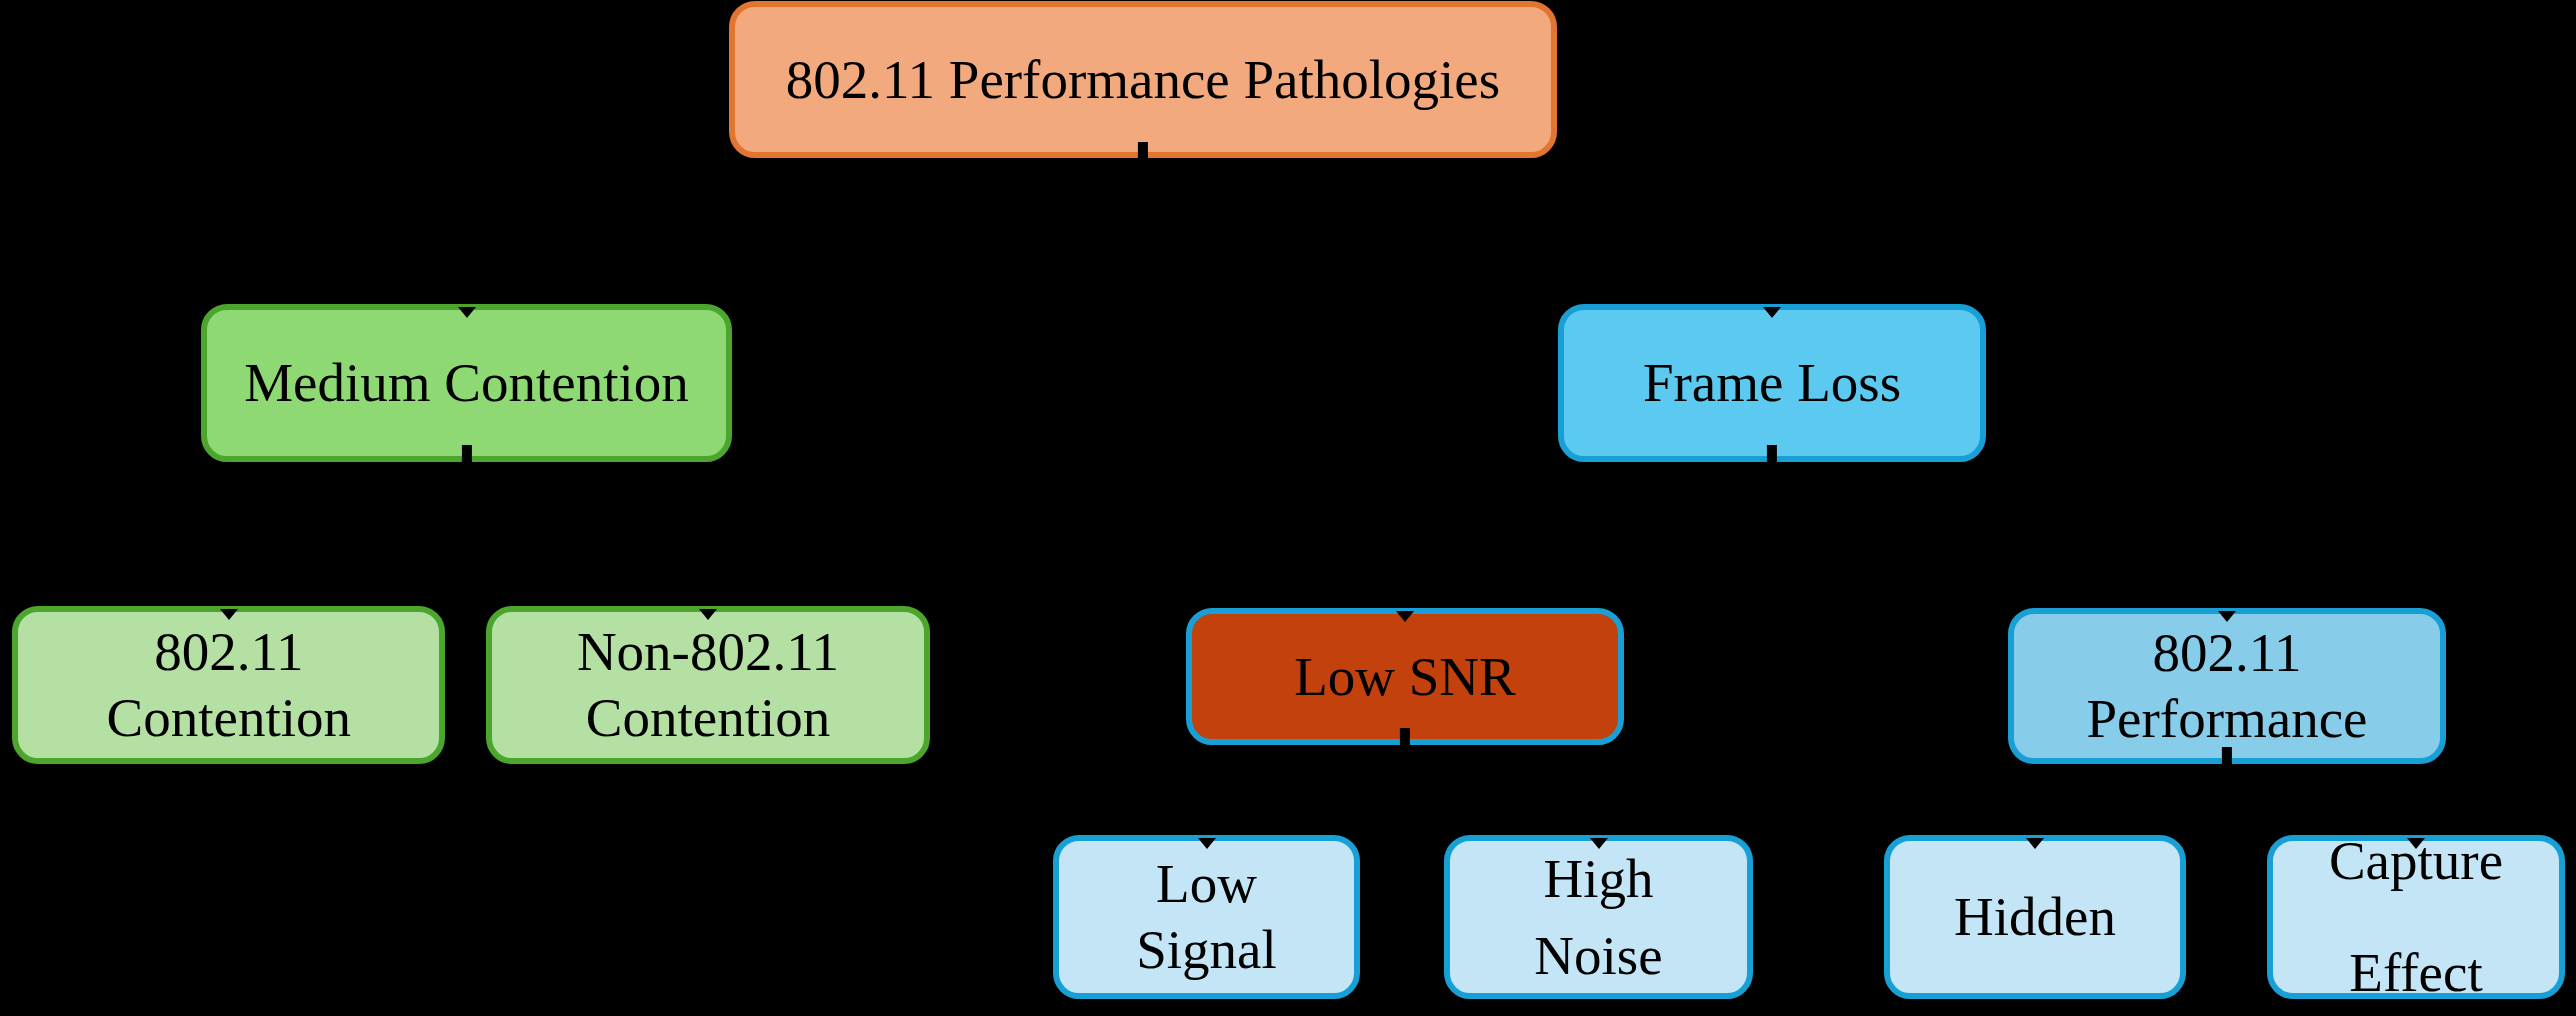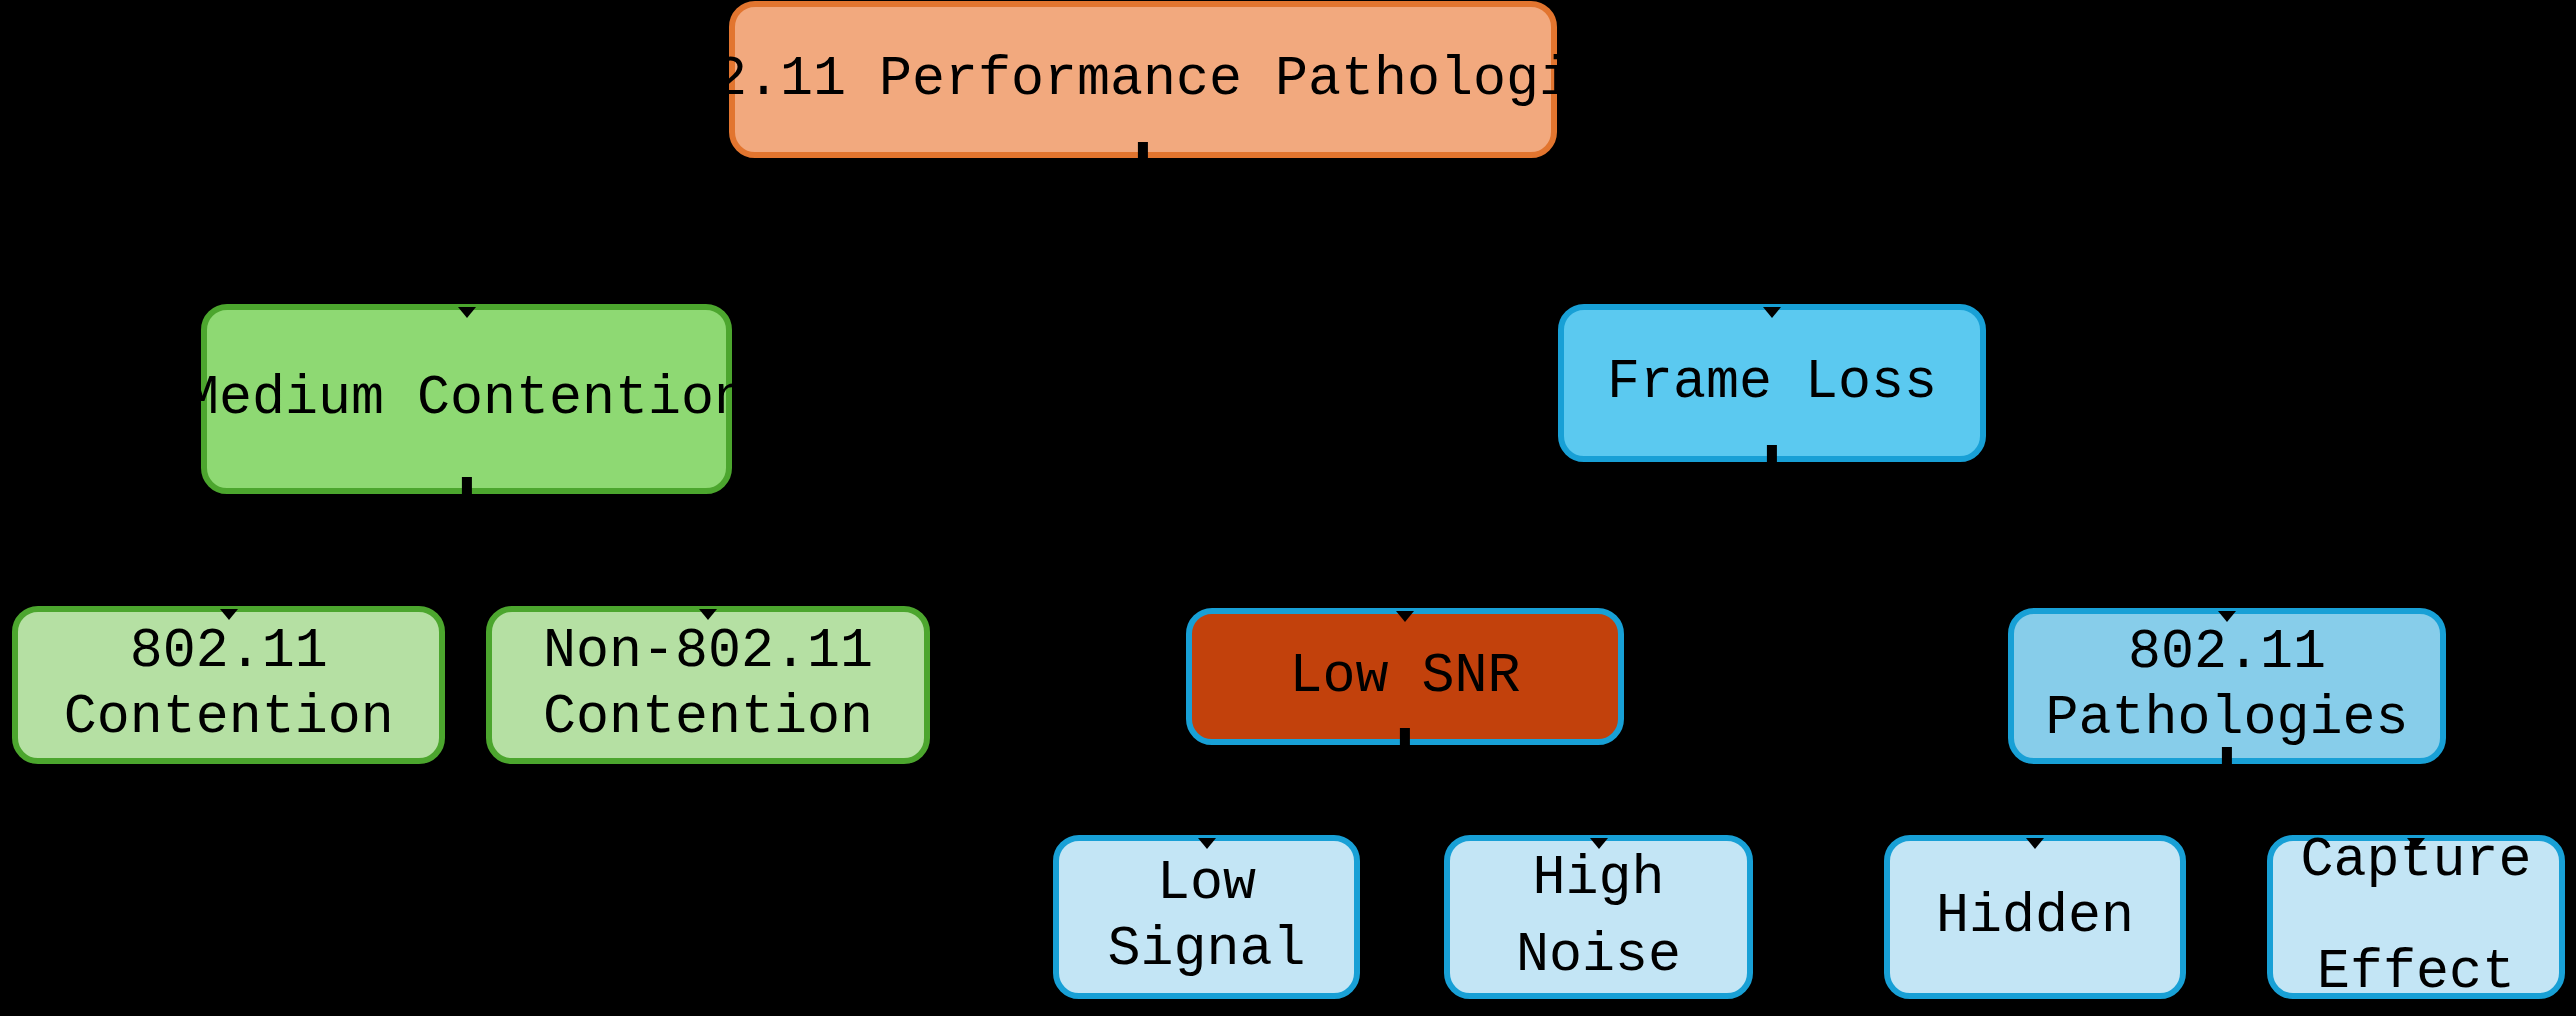--- a/index.html
+++ b/index.html
@@ -6,21 +6,21 @@
     margin: 0;
     padding: 0;
     background: #000000;
   }
   .figure {
     position: relative;
     width: 2576px;
     height: 1017px;
     background: #000000;
     overflow: hidden;
-    font-family: Liberation Mono, monospace;
+    font-family: Liberation Serif, serif;
   }
   .connectors {
     position: absolute;
     left: 0; top: 0;
     width: 2576px;
     height: 1017px;
   }
   .node {
     position: absolute;
     box-sizing: border-box;
@@ -76,21 +76,21 @@
       <polyline points="2057,1119 2057,1170.5 1767,1170.5 1767,1222" fill="none" stroke="#000000" stroke-width="5"></polyline>
       <polyline points="2057,1119 2057,1170.5 2341,1170.5 2341,1222" fill="none" stroke="#000000" stroke-width="5"></polyline>
       <polyline points="3261.5,1119 3261.5,1170.5 2979,1170.5 2979,1222" fill="none" stroke="#000000" stroke-width="5"></polyline>
       <polyline points="3261.5,1119 3261.5,1170.5 3537.5,1170.5 3537.5,1222" fill="none" stroke="#000000" stroke-width="5"></polyline>
     </svg>
   <div id="nodes-layer">
       <div class="node" style="left: 729px; top: 1.4px; width: 828px; height: 157px; background: rgb(242, 169, 126); border-color: rgb(226, 117, 47);">
         <span class="label-line">802.11 Performance Pathologies</span>
         <span class="tick-bottom"></span>
       </div>
-      <div class="node" style="left: 201px; top: 304px; width: 531px; height: 190px; background: rgb(142, 217, 115); border-color: rgb(76, 166, 46);">
+      <div class="node" style="left: 201px; top: 304px; width: 531px; height: 158px; background: rgb(142, 217, 115); border-color: rgb(76, 166, 46);">
         <span class="label-line">Medium Contention</span>
         <span class="tick-top"></span>
         <span class="tick-bottom"></span>
       </div>
       <div class="node" style="left: 1558px; top: 304px; width: 428px; height: 158px; background: rgb(91, 201, 240); border-color: rgb(24, 160, 214);">
         <span class="label-line">Frame Loss</span>
         <span class="tick-top"></span>
         <span class="tick-bottom"></span>
       </div>
       <div class="node" style="left: 12.3px; top: 606px; width: 433px; height: 158px; background: rgb(181, 224, 163); border-color: rgb(76, 166, 46);">
@@ -103,21 +103,21 @@
         <span class="label-line">Contention</span>
         <span class="tick-top"></span>
       </div>
       <div class="node" style="left: 1186px; top: 608px; width: 438px; height: 137px; background: #c2410c; border-color: rgb(24, 160, 214);">
         <span class="label-line">Low SNR</span>
         <span class="tick-top"></span>
         <span class="tick-bottom"></span>
       </div>
       <div class="node" style="left: 2008px; top: 608px; width: 438px; height: 156px; background: rgb(135, 205, 234); border-color: rgb(24, 160, 214);">
         <span class="label-line">802.11</span>
-        <span class="label-line">Pathologies</span>
+        <span class="label-line">Performance</span>
         <span class="tick-top"></span>
         <span class="tick-bottom"></span>
       </div>
       <div class="node" style="left: 1053px; top: 835px; width: 307px; height: 164px; background: rgb(195, 229, 245); border-color: rgb(24, 160, 214);">
         <span class="label-line">Low</span>
         <span class="label-line">Signal</span>
         <span class="tick-top"></span>
       </div>
       <div class="node" style="left: 1444px; top: 835px; width: 309px; height: 164px; background: rgb(195, 229, 245); border-color: rgb(24, 160, 214); gap: 11px;">
         <span class="label-line">High</span>

